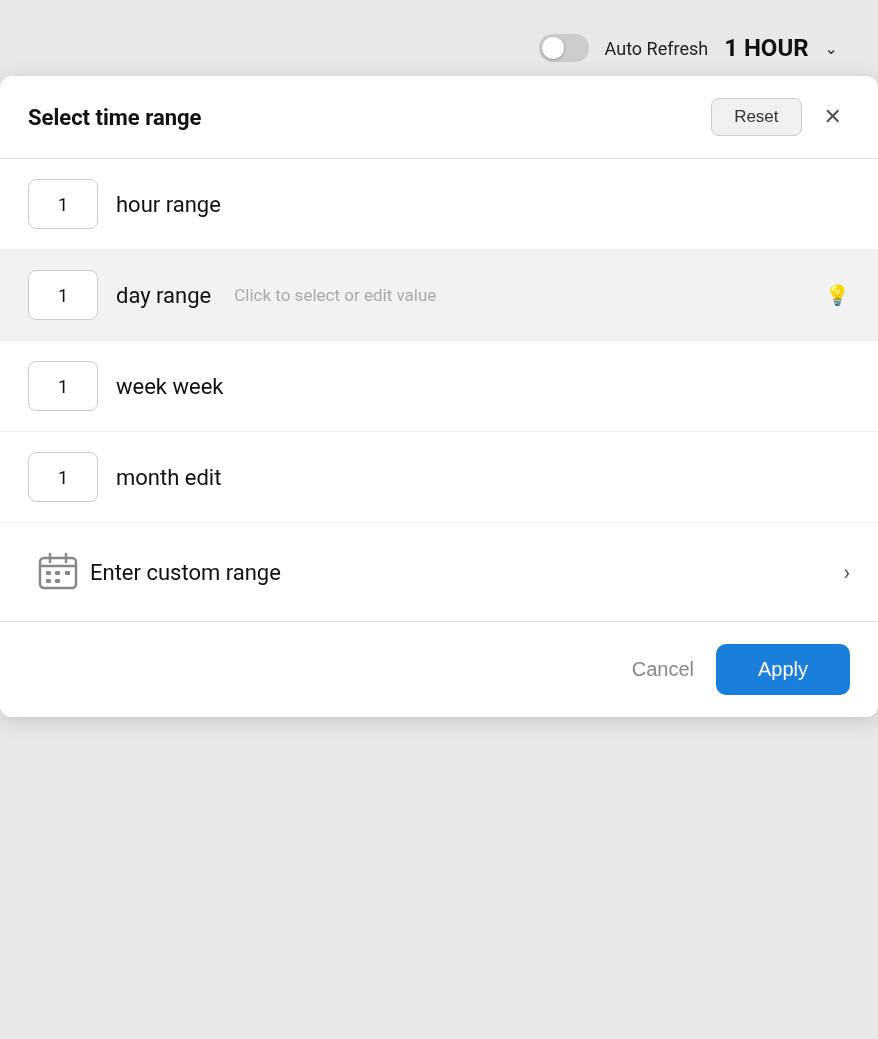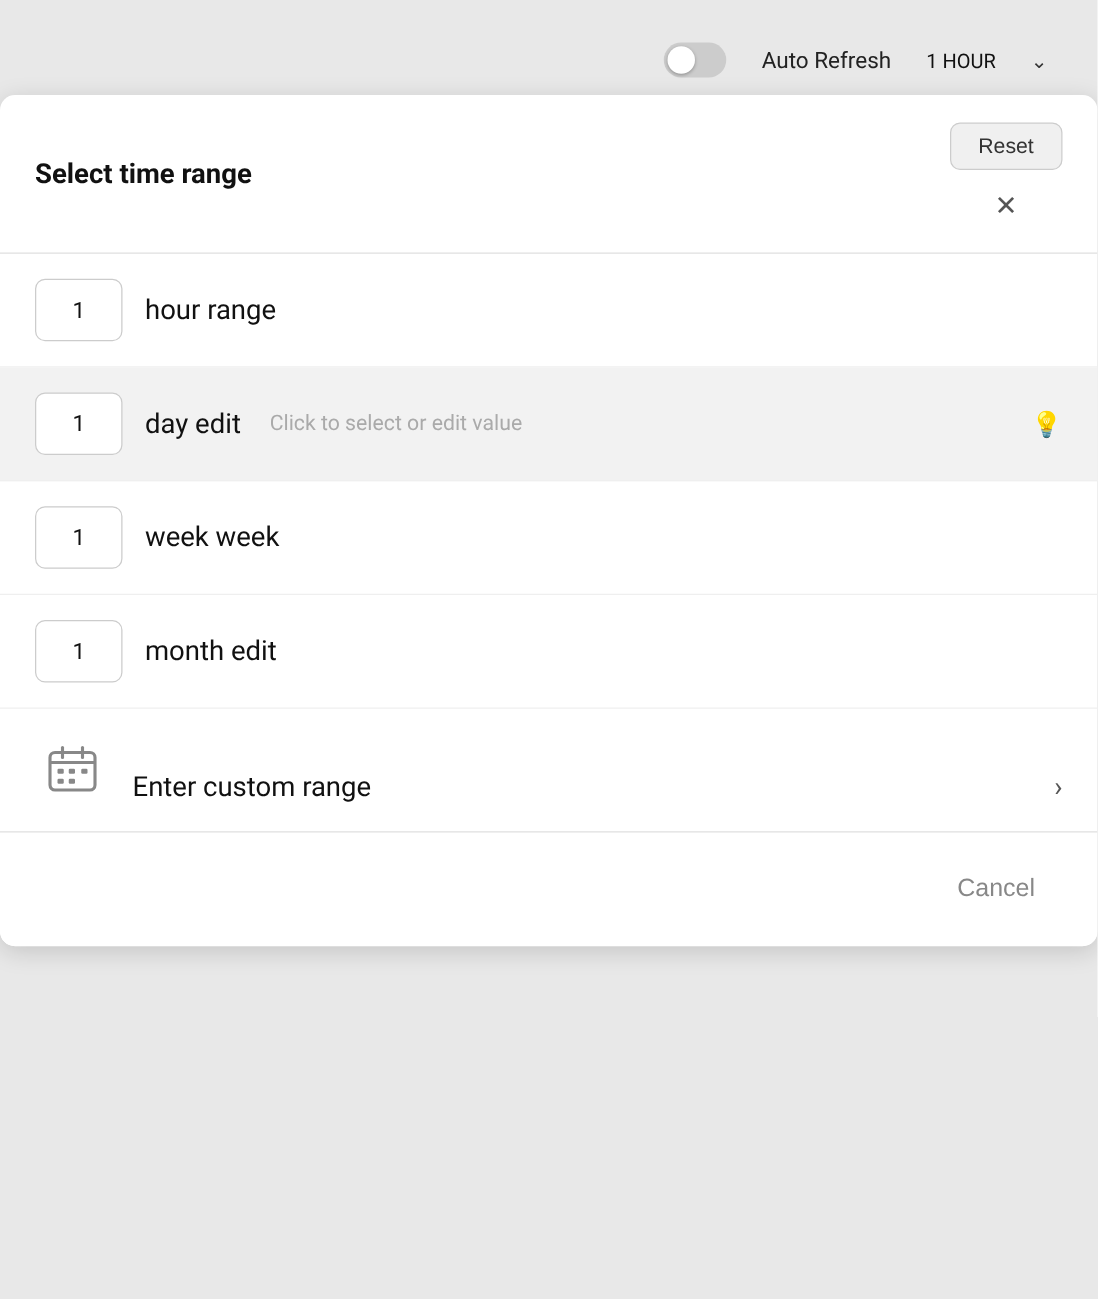--- a/index.html
+++ b/index.html
@@ -19,21 +19,21 @@
       min-height: 1039px;
       padding-top: 20px;
     }
 
     .top-bar {
       width: 878px;
       display: flex;
       align-items: center;
       justify-content: flex-end;
       padding: 14px 40px 14px 0;
-      gap: 28px;
+      gap: 16px;
       background: transparent;
     }
 
     .toggle-wrapper {
       display: flex;
       align-items: center;
     }
 
     .toggle {
       width: 50px;
@@ -55,22 +55,22 @@
       box-shadow: 0 1px 3px rgba(0,0,0,0.3);
     }
 
     .auto-refresh-label {
       font-size: 18px;
       color: #222;
       font-weight: 400;
     }
 
     .hour-label {
-      font-size: 16px;
-      font-weight: 400;
+      font-size: 24px;
+      font-weight: 700;
       color: #111;
     }
 
     .chevron-down {
       font-size: 16px;
       color: #333;
     }
 
     .modal {
       width: 878px;
@@ -91,21 +91,20 @@
     .modal-title {
       font-size: 22px;
       font-weight: 700;
       color: #111;
     }
 
     .header-actions {
       display: flex;
       align-items: center;
       gap: 14px;
-      flex-direction: column;
     }
 
     .reset-button {
       padding: 8px 22px;
       border: 1px solid #ccc;
       border-radius: 8px;
       background: #f0f0f0;
       font-size: 17px;
       color: #333;
       cursor: pointer;
@@ -168,23 +167,23 @@
     }
 
     .hint-icon {
       margin-left: auto;
       color: #bbb;
       font-size: 20px;
     }
 
     .custom-range-row {
       display: flex;
-      align-items: flex-end;
+      align-items: center;
       padding: 22px 28px;
-      gap: 18px;
+      gap: 2px;
       cursor: pointer;
     }
 
     .calendar-icon {
       width: 60px;
       height: 54px;
       display: flex;
       align-items: center;
       justify-content: center;
       flex-shrink: 0;
@@ -267,21 +266,21 @@
       <div class="range-input-box">
         <span>1</span>
       </div>
       <span class="range-label">hour range</span>
     </div>
 
     <div class="range-row highlighted">
       <div class="range-input-box">
         <span>1</span>
       </div>
-      <span class="range-label">day edit</span>
+      <span class="range-label">day range</span>
       <span class="hint-text">Click to select or edit value</span>
       <span class="hint-icon">💡</span>
     </div>
 
     <div class="range-row">
       <div class="range-input-box">
         <span>1</span>
       </div>
       <span class="range-label">week week</span>
     </div>
@@ -308,15 +307,16 @@
         </svg>
       </div>
       <span class="custom-range-label">Enter custom range</span>
       <span class="chevron-right">›</span>
     </div>
 
   </div>
 
   <div class="modal-footer">
     <button class="cancel-button">Cancel</button>
+    <button class="apply-button">Apply</button>
   </div>
 
 </div>
 
 </body></html>

